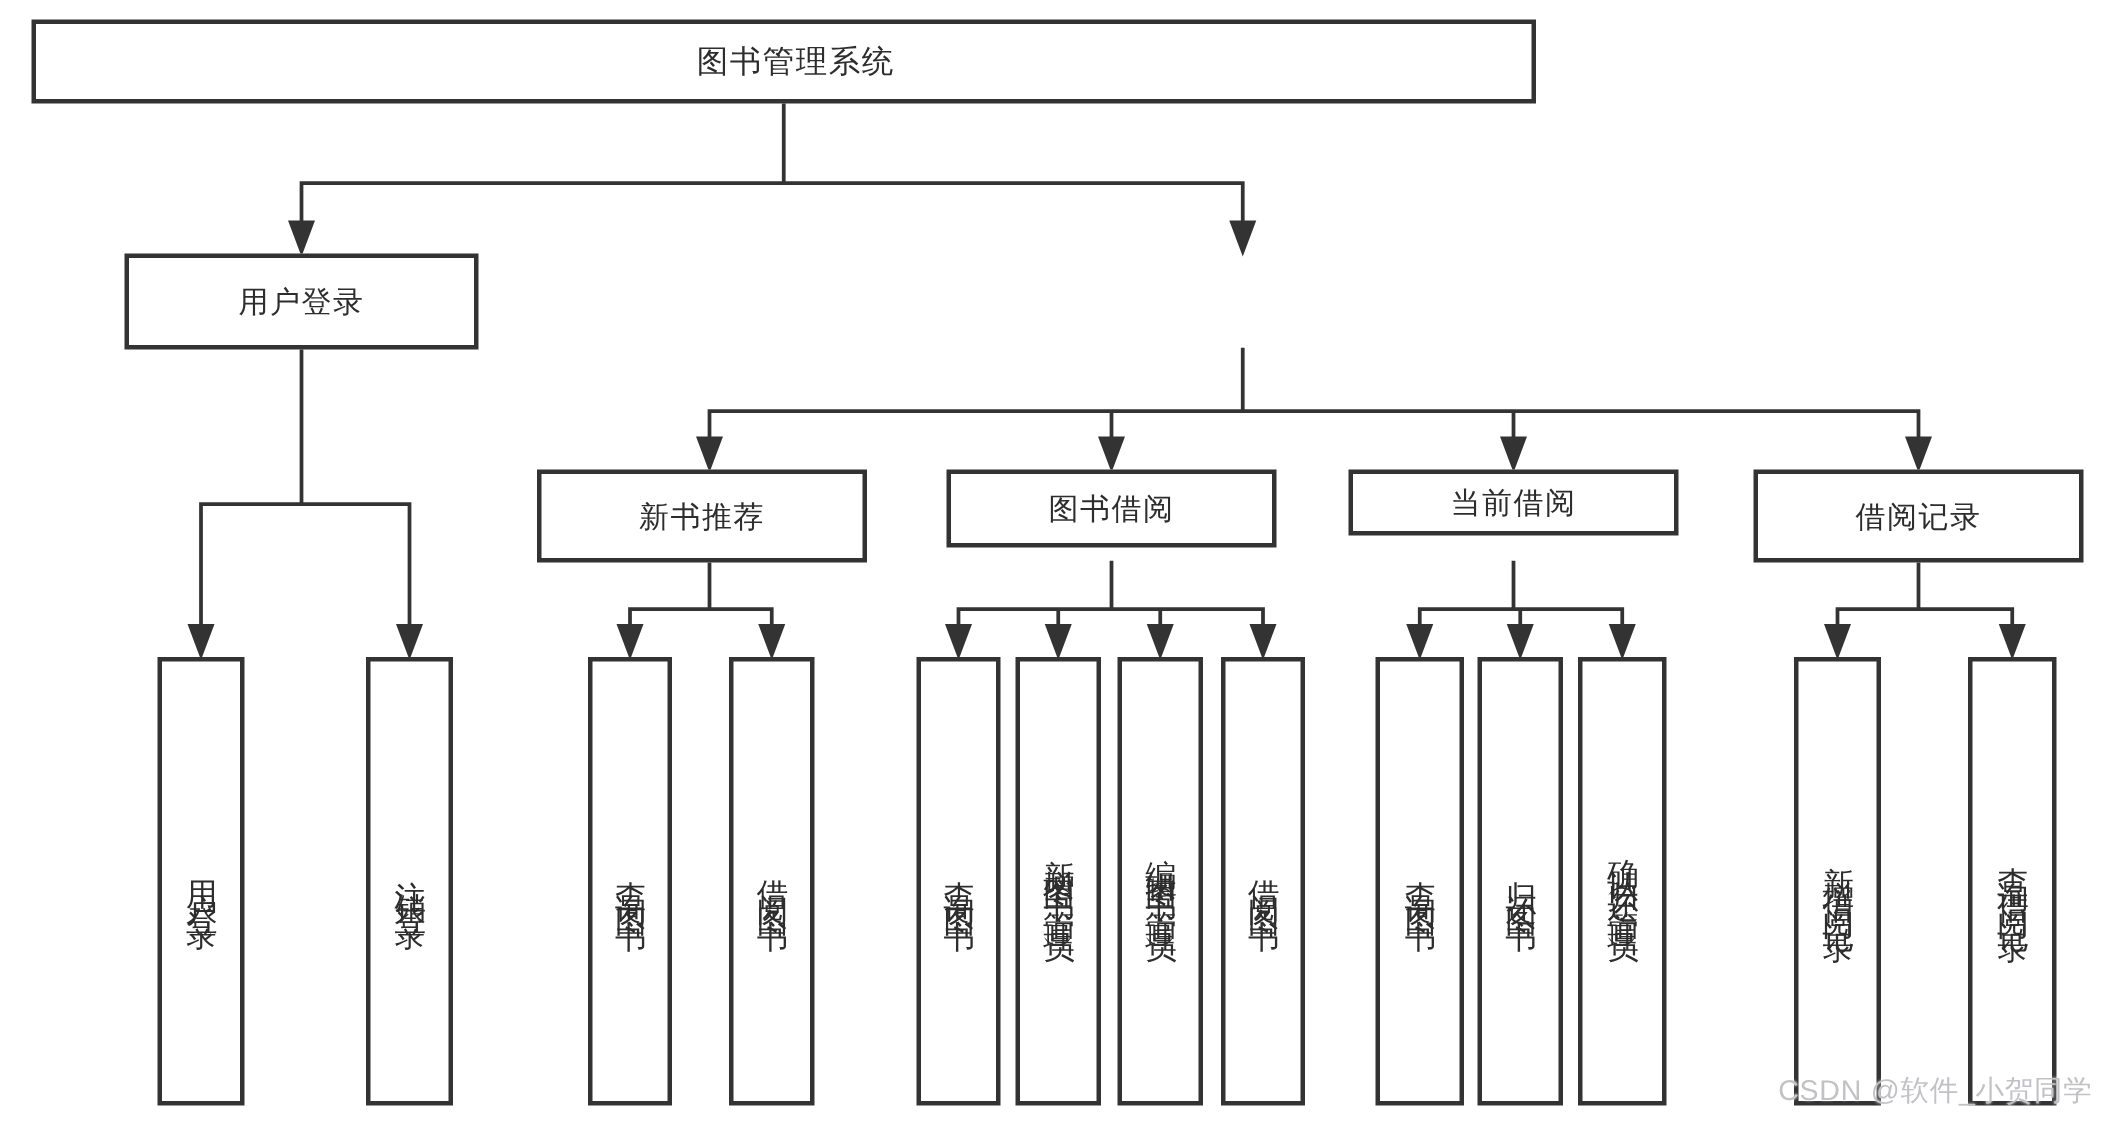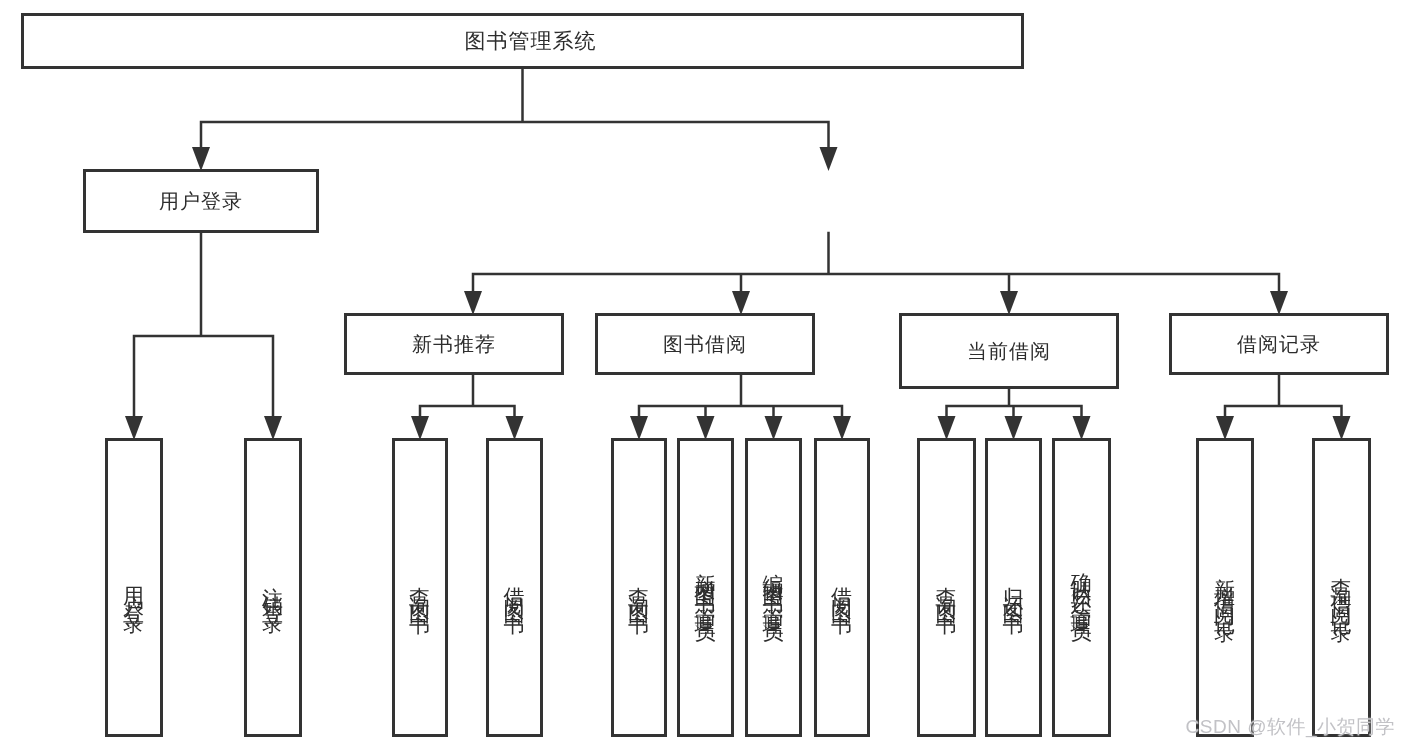--- a/index.html
+++ b/index.html
@@ -78,23 +78,23 @@
       <polygon points="1072.5,416 1090.5,416 1081.5,440"></polygon>
       <polygon points="1216,416 1234,416 1225,440"></polygon>
       <polygon points="1332.5,416 1350.5,416 1341.5,440"></polygon>
     </g>
   </svg>
 
   <div class="node" style="left:21px;top:13px;width:1003px;height:56px;font-size:21px;padding-left:16px;">图书管理系统</div>
 
   <div class="node" style="left:83px;top:169px;width:236px;height:64px;">用户登录</div>
 
-  <div class="node" style="left:344px;top:313px;width:220px;height:62px;">新书推荐</div>
-  <div class="node" style="left:595px;top:313px;width:220px;height:62px;">图书借阅</div>
-  <div class="node" style="left:899px;top:313px;width:220px;height:76px;text-align:center;">当前借阅</div>
+  <div class="node" style="left:358px;top:313px;width:220px;height:62px;">新书推荐</div>
+  <div class="node" style="left:631px;top:313px;width:220px;height:52px;">图书借阅</div>
+  <div class="node" style="left:899px;top:313px;width:220px;height:44px;text-align:center;">当前借阅</div>
   <div class="node" style="left:1169px;top:313px;width:220px;height:62px;">借阅记录</div>
 
   <div class="leaf" style="left:105px;top:438px;width:58px;height:299px;">用户登录</div>
   <div class="leaf" style="left:244px;top:438px;width:58px;height:299px;">注销登录</div>
 
   <div class="leaf" style="left:392px;top:438px;width:56px;height:299px;">查询图书</div>
   <div class="leaf" style="left:486px;top:438px;width:57px;height:299px;">借阅图书</div>
 
   <div class="leaf" style="left:611px;top:438px;width:56px;height:299px;">查询图书</div>
   <div class="leaf" style="left:677px;top:438px;width:57px;height:299px;letter-spacing:7px;">新增图书（管理员）</div>

